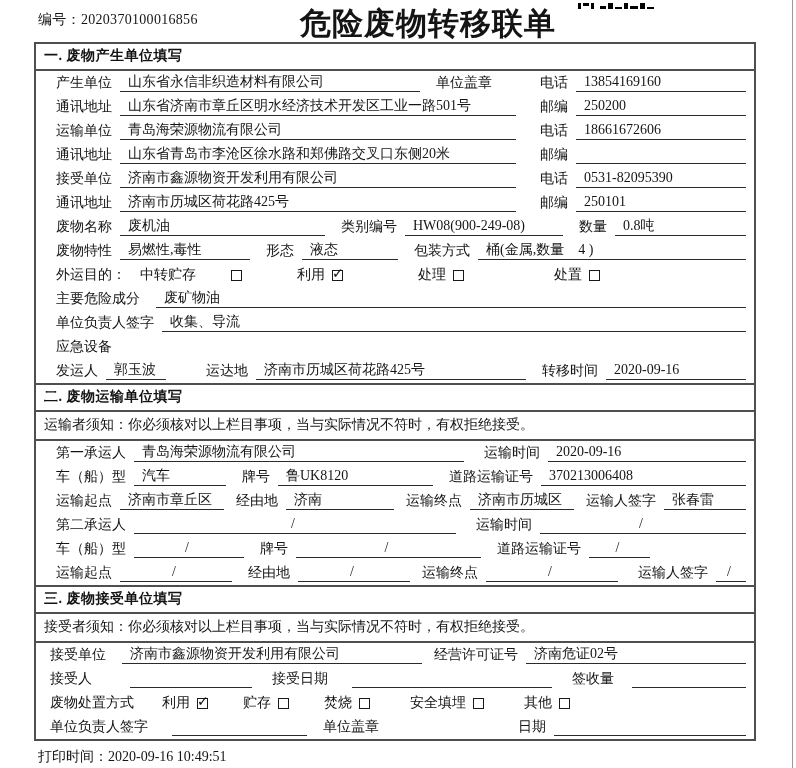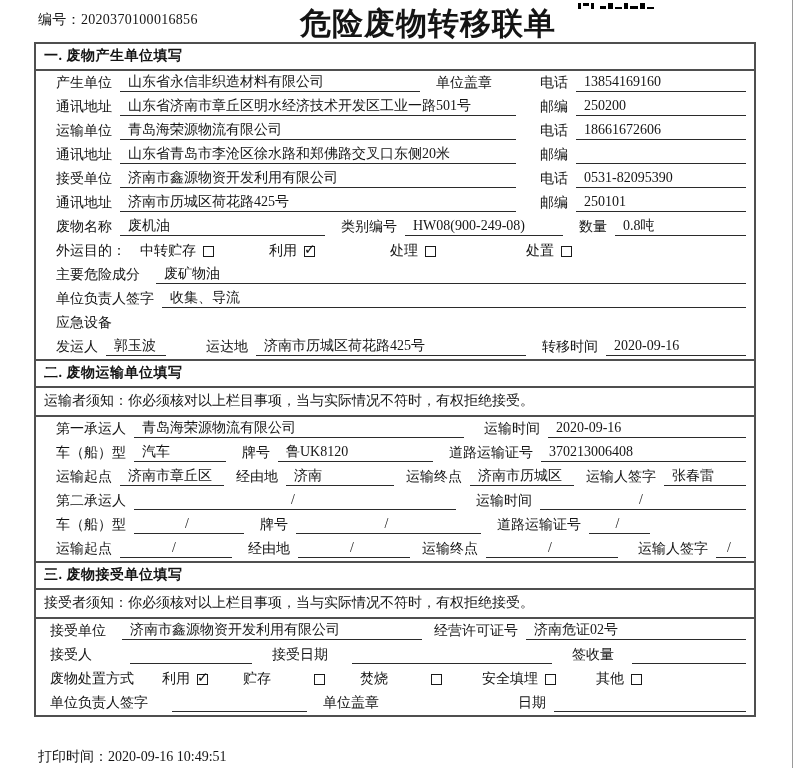--- a/index.html
+++ b/index.html
@@ -37,21 +37,21 @@
   .cb-item { display:inline-flex; align-items:flex-end; flex:none; }
   .cb-label { line-height:18px; }
   .cb { width:11px; height:11px; border:1px solid #1a1a1a; margin-left:7px; margin-bottom:3px;
         flex:none; position:relative; background:#fff; }
   .cb.checked::after { content:"✓"; position:absolute; left:-1px; top:-6px; font-size:14px;
         font-weight:bold; color:#111; font-family:"DejaVu Sans",sans-serif; }
 
   .footer-line { position:absolute; left:38px; top:748px; white-space:nowrap; }
 
   
-  .ml6{margin-left:6px;} .ml12{margin-left:12px;} .ml16{margin-left:16px;} .ml20{margin-left:20px;} .ml35{margin-left:35px;gap:36px;} .ml40{margin-left:40px;} .ml55{margin-left:55px;}
+  .ml6{margin-left:6px;gap:28px;} .ml12{margin-left:12px;} .ml16{margin-left:16px;} .ml20{margin-left:20px;} .ml35{margin-left:35px;} .ml40{margin-left:40px;} .ml55{margin-left:55px;}
   .ml75{margin-left:75px;} .ml90{margin-left:90px;}
 </style>
 </head>
 <body>
 
 <div class="page-edge-line"></div>
 
 <div class="doc-header">
   <div class="doc-number"><span>编号：</span><span>2020370100016856</span></div>
   <div class="doc-title">危险废物转移联单</div>
@@ -122,20 +122,28 @@
 
   <div class="row">
     <span class="lbl">废物名称</span>
     <span class="val" style="width:205px">废机油</span>
     <span class="lbl ml16">类别编号</span>
     <span class="val" style="width:158px">HW08(900-249-08)</span>
     <span class="lbl ml16">数量</span>
     <span class="val grow">0.8吨</span>
   </div>
 
+  <div class="row">
+    <span class="lbl">废物特性</span>
+    <span class="val" style="width:130px">易燃性,毒性</span>
+    <span class="lbl ml16">形态</span>
+    <span class="val" style="width:96px">液态</span>
+    <span class="lbl ml16">包装方式</span>
+    <span class="val grow">桶(金属,数量　4 )</span>
+  </div>
 
   <div class="row">
     <span class="lbl">外运目的：</span>
     <span class="cb-item ml6">
       <span class="cb-label">中转贮存</span>
       <span class="cb"></span>
     </span>
     <span class="cb-item ml55">
       <span class="cb-label">利用</span>
       <span class="cb checked"></span>

